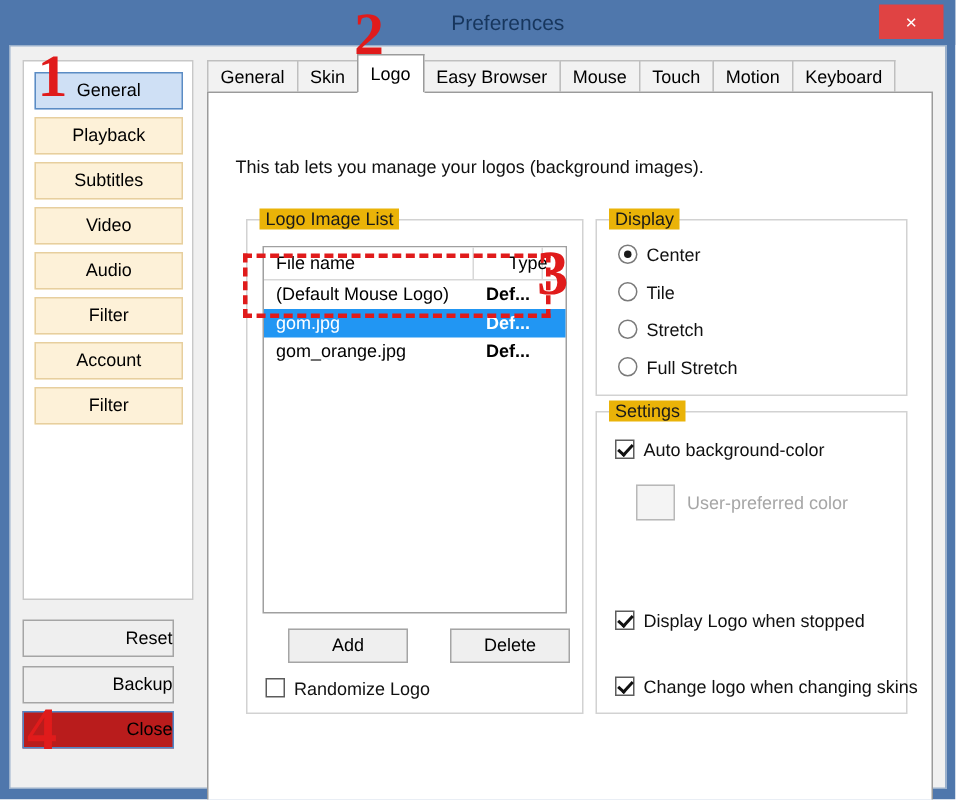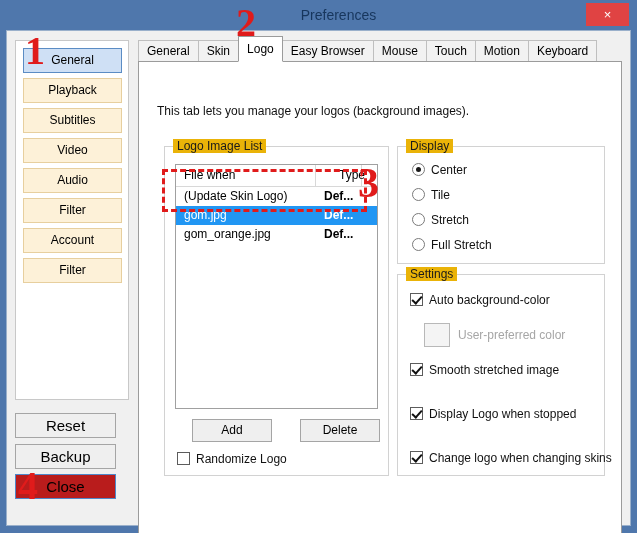--- a/index.html
+++ b/index.html
@@ -70,22 +70,22 @@
   .side-btn.selected {
     background: #cfe0f5;
     border: 1px solid #5b8cc4;
   }
   
   .lb-btn {
     position: absolute;
     left: 8px;
     width: 101px; height: 25px;
     line-height: 23px;
-    text-align: center;
-    font-size: 15px;
+    text-align: right;
+    font-size: 12px;
     color: #000000;
     background: #efefef;
     border: 1px solid #a5a5a5;
     cursor: pointer;
   }
   .lb-btn.focused { border: 1px solid #4f87c9; background: #b91c1c; }
   
   #tabstrip {
     position: absolute;
     left: 131px; top: 9px;
@@ -335,27 +335,27 @@
 
     <div id="tabpanel">
 
       <div id="panel-desc">This tab lets you manage your logos (background images).</div>
 
       <div class="group" id="grp-logolist">
         <div class="group-title">Logo Image List</div>
 
         <div id="listview">
           <div id="list-header">
-            <div class="col-fname">File when</div>
+            <div class="col-fname">File name</div>
             <div class="col-type">Type</div>
             <div class="col-end"></div>
           </div>
 
           <div class="lv-row">
-            <span class="lv-name">(Update Skin Logo)</span>
+            <span class="lv-name">(Default Mouse Logo)</span>
             <span class="lv-type">Def...</span>
           </div>
           <div class="lv-row sel">
             <span class="lv-name">gom.jpg</span>
             <span class="lv-type">Def...</span>
           </div>
           <div class="lv-row">
             <span class="lv-name">gom_orange.jpg</span>
             <span class="lv-type">Def...</span>
           </div>
@@ -389,23 +389,20 @@
       <div class="group" id="grp-settings">
         <div class="group-title">Settings</div>
 
         <div class="check-row on" style="left:12px; top:18px">
           <span class="check-mark"></span><span>Auto background-color</span>
         </div>
 
         <div id="color-swatch"></div>
         <div id="color-swatch-label">User-preferred color</div>
 
-        <div class="check-row on" style="left:12px; top:88px">
-          <span class="check-mark"></span><span>Smooth stretched image</span>
-        </div>
         <div class="check-row on" style="left:12px; top:132px">
           <span class="check-mark"></span><span>Display Logo when stopped</span>
         </div>
         <div class="check-row on" style="left:12px; top:176px">
           <span class="check-mark"></span><span>Change logo when changing skins</span>
         </div>
       </div>
 
     </div>
   </div>

